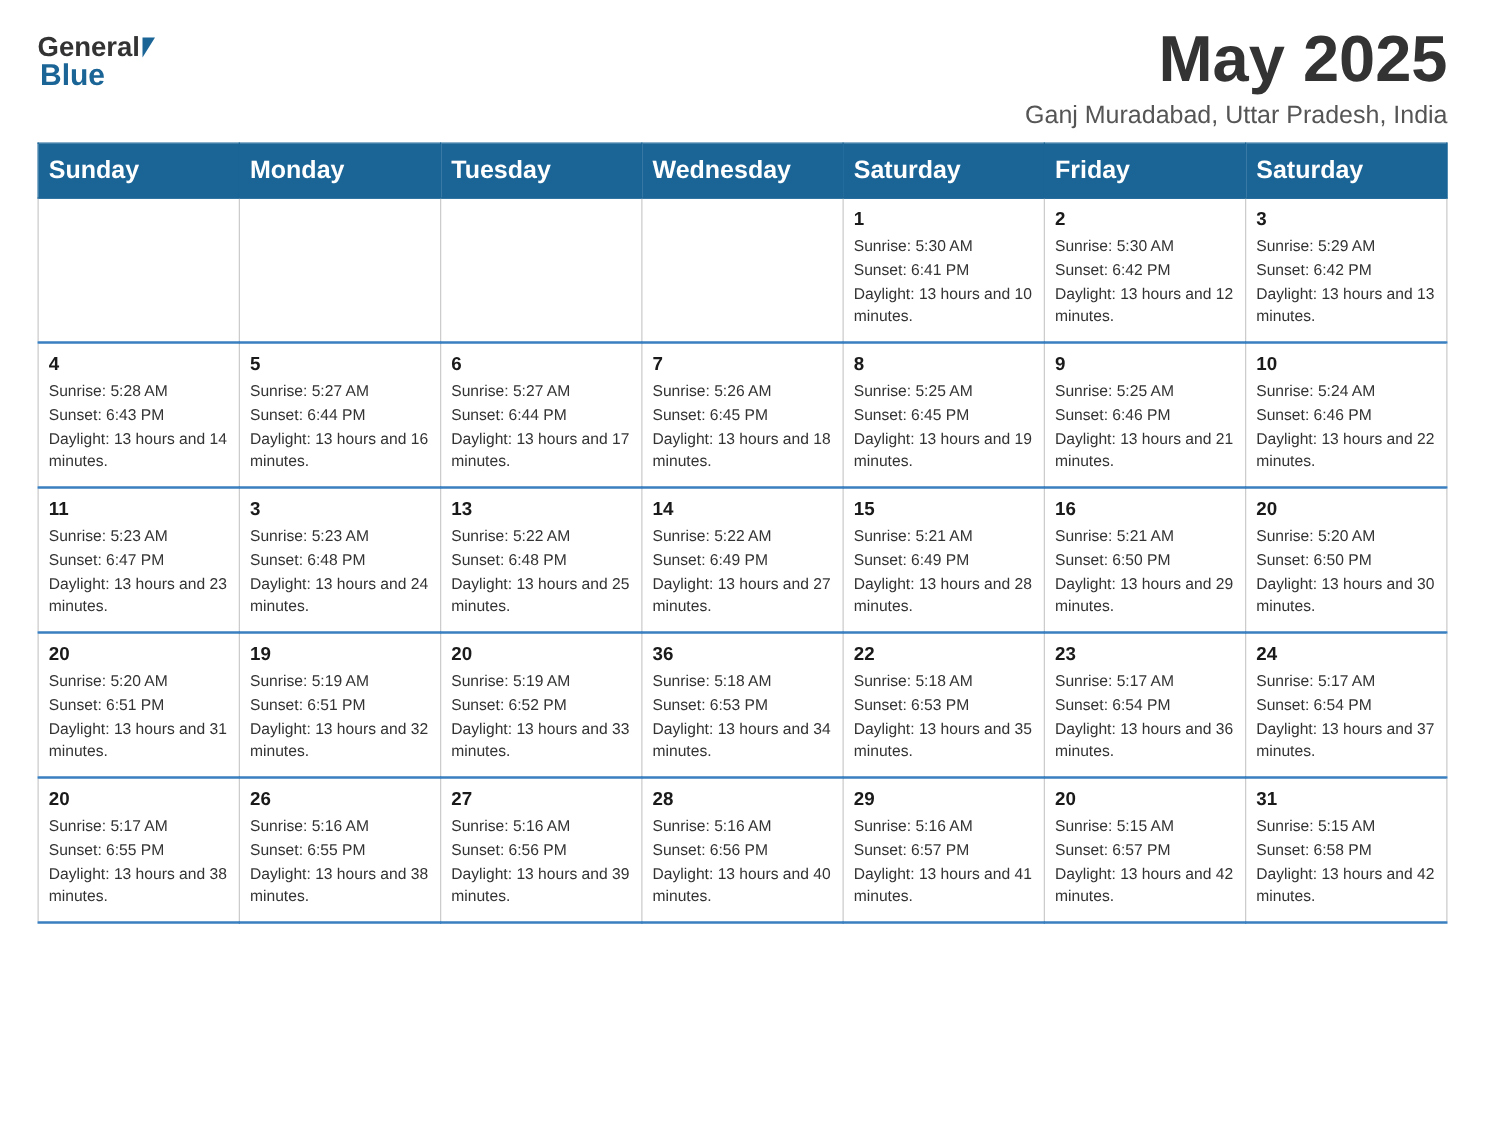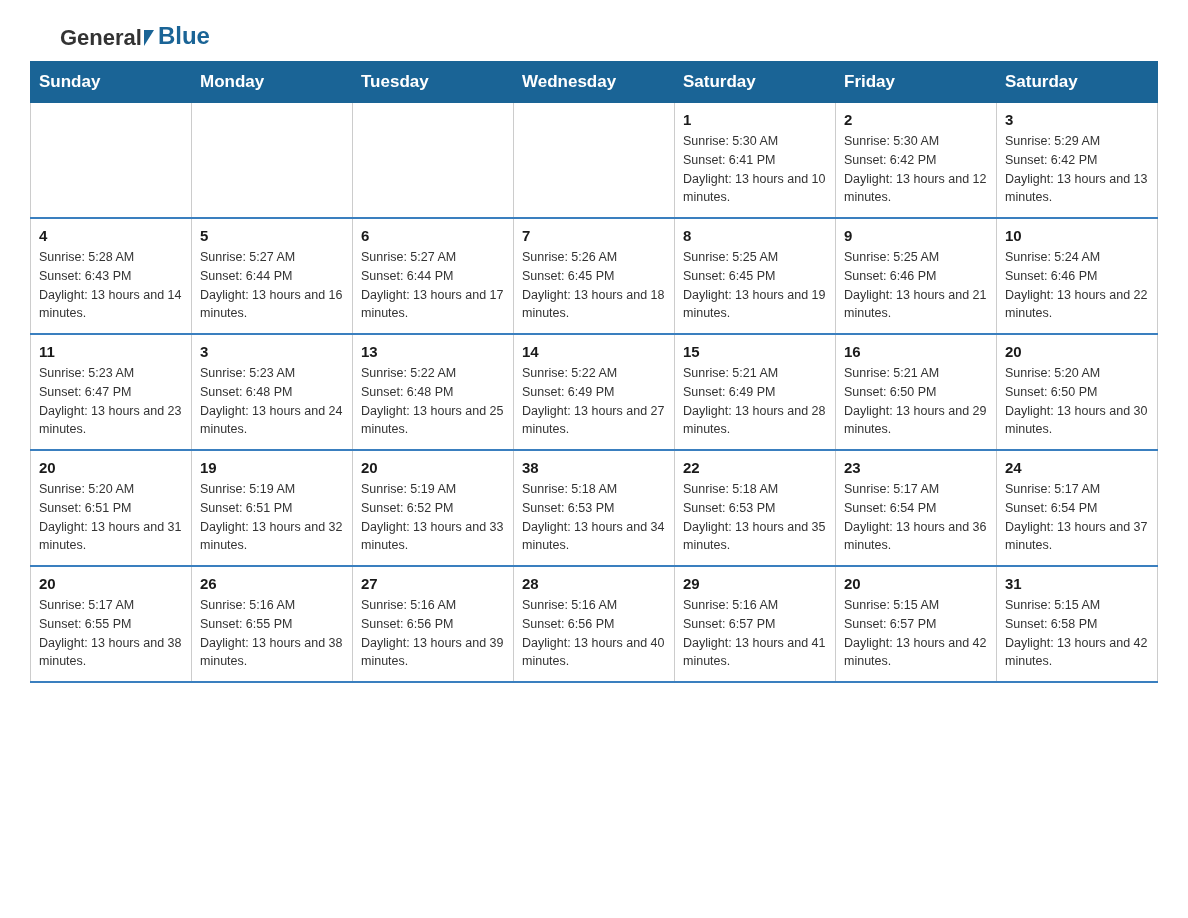--- a/index.html
+++ b/index.html
@@ -12,24 +12,23 @@
       padding: 20px 30px;
     }
     .header {
       display: flex;
       justify-content: space-between;
       align-items: flex-start;
       margin-bottom: 10px;
     }
     .logo {
       display: flex;
-      flex-direction: row;
-      align-items: center;
+      flex-direction: column;
+      align-items: flex-start;
       padding-top: 5px;
-      margin-left: 30px;
     }
     .logo-text {
       display: flex;
       align-items: center;
       font-size: 22px;
       font-weight: bold;
       color: #333;
     }
     .logo-general { color: #333; }
     .logo-triangle {
@@ -59,21 +58,21 @@
       width: 100%;
       border-collapse: collapse;
       margin-top: 10px;
     }
     .calendar thead tr {
       background-color: #1a6496;
       color: #fff;
     }
     .calendar thead th {
       padding: 10px 8px;
-      font-size: 17px;
+      font-size: 20px;
       font-weight: bold;
       text-align: left;
       border: 1px solid #1a6496;
     }
     .calendar tbody tr {
       border-bottom: 2px solid #1a6496;
     }
     .calendar tbody td {
       vertical-align: top;
       padding: 8px 8px 10px 8px;
@@ -108,20 +107,24 @@
 </head>
 <body>
 
 <div class="header">
   <div class="logo">
     <div class="logo-text">
       <span class="logo-general">General</span>
       <span class="logo-triangle"></span>
     </div>
     <div class="logo-sub">Blue</div>
+  </div>
+  <div class="title-section">
+    <div class="month-title">May 2025</div>
+    <div class="location-title">Ganj Muradabad, Uttar Pradesh, India</div>
   </div>
 </div>
 
 <table class="calendar">
   <thead>
     <tr>
     <th>Sunday</th>
         <th>Monday</th>
         <th>Tuesday</th>
         <th>Wednesday</th>
@@ -256,21 +259,21 @@
 Sunset: 6:51 PM
 Daylight: 13 hours and 32 minutes.</div>
         </td>
         <td>
           <div class="day-number">20</div>
           <div class="day-info" style="white-space: pre-line;">Sunrise: 5:19 AM
 Sunset: 6:52 PM
 Daylight: 13 hours and 33 minutes.</div>
         </td>
         <td>
-          <div class="day-number">38</div>
+          <div class="day-number">36</div>
           <div class="day-info" style="white-space: pre-line;">Sunrise: 5:18 AM
 Sunset: 6:53 PM
 Daylight: 13 hours and 34 minutes.</div>
         </td>
         <td>
           <div class="day-number">22</div>
           <div class="day-info" style="white-space: pre-line;">Sunrise: 5:18 AM
 Sunset: 6:53 PM
 Daylight: 13 hours and 35 minutes.</div>
         </td>

